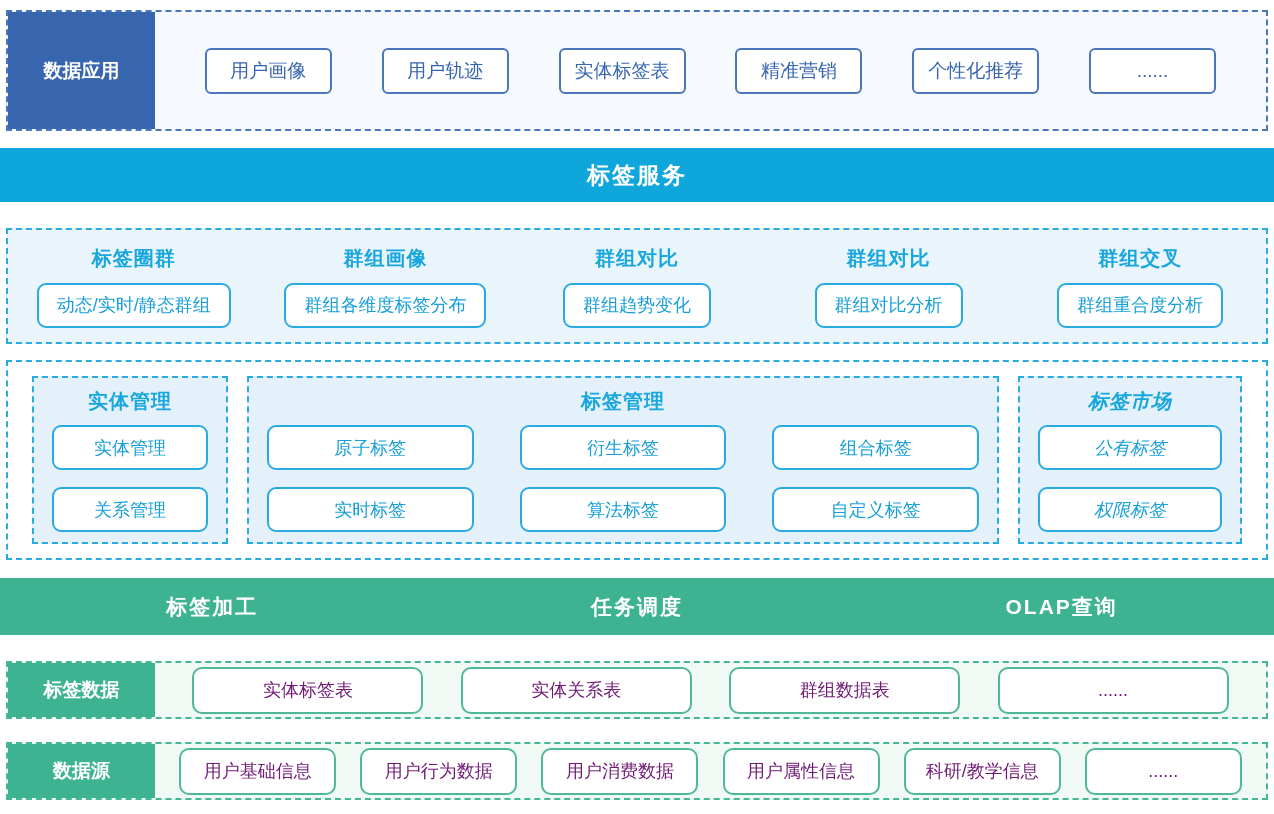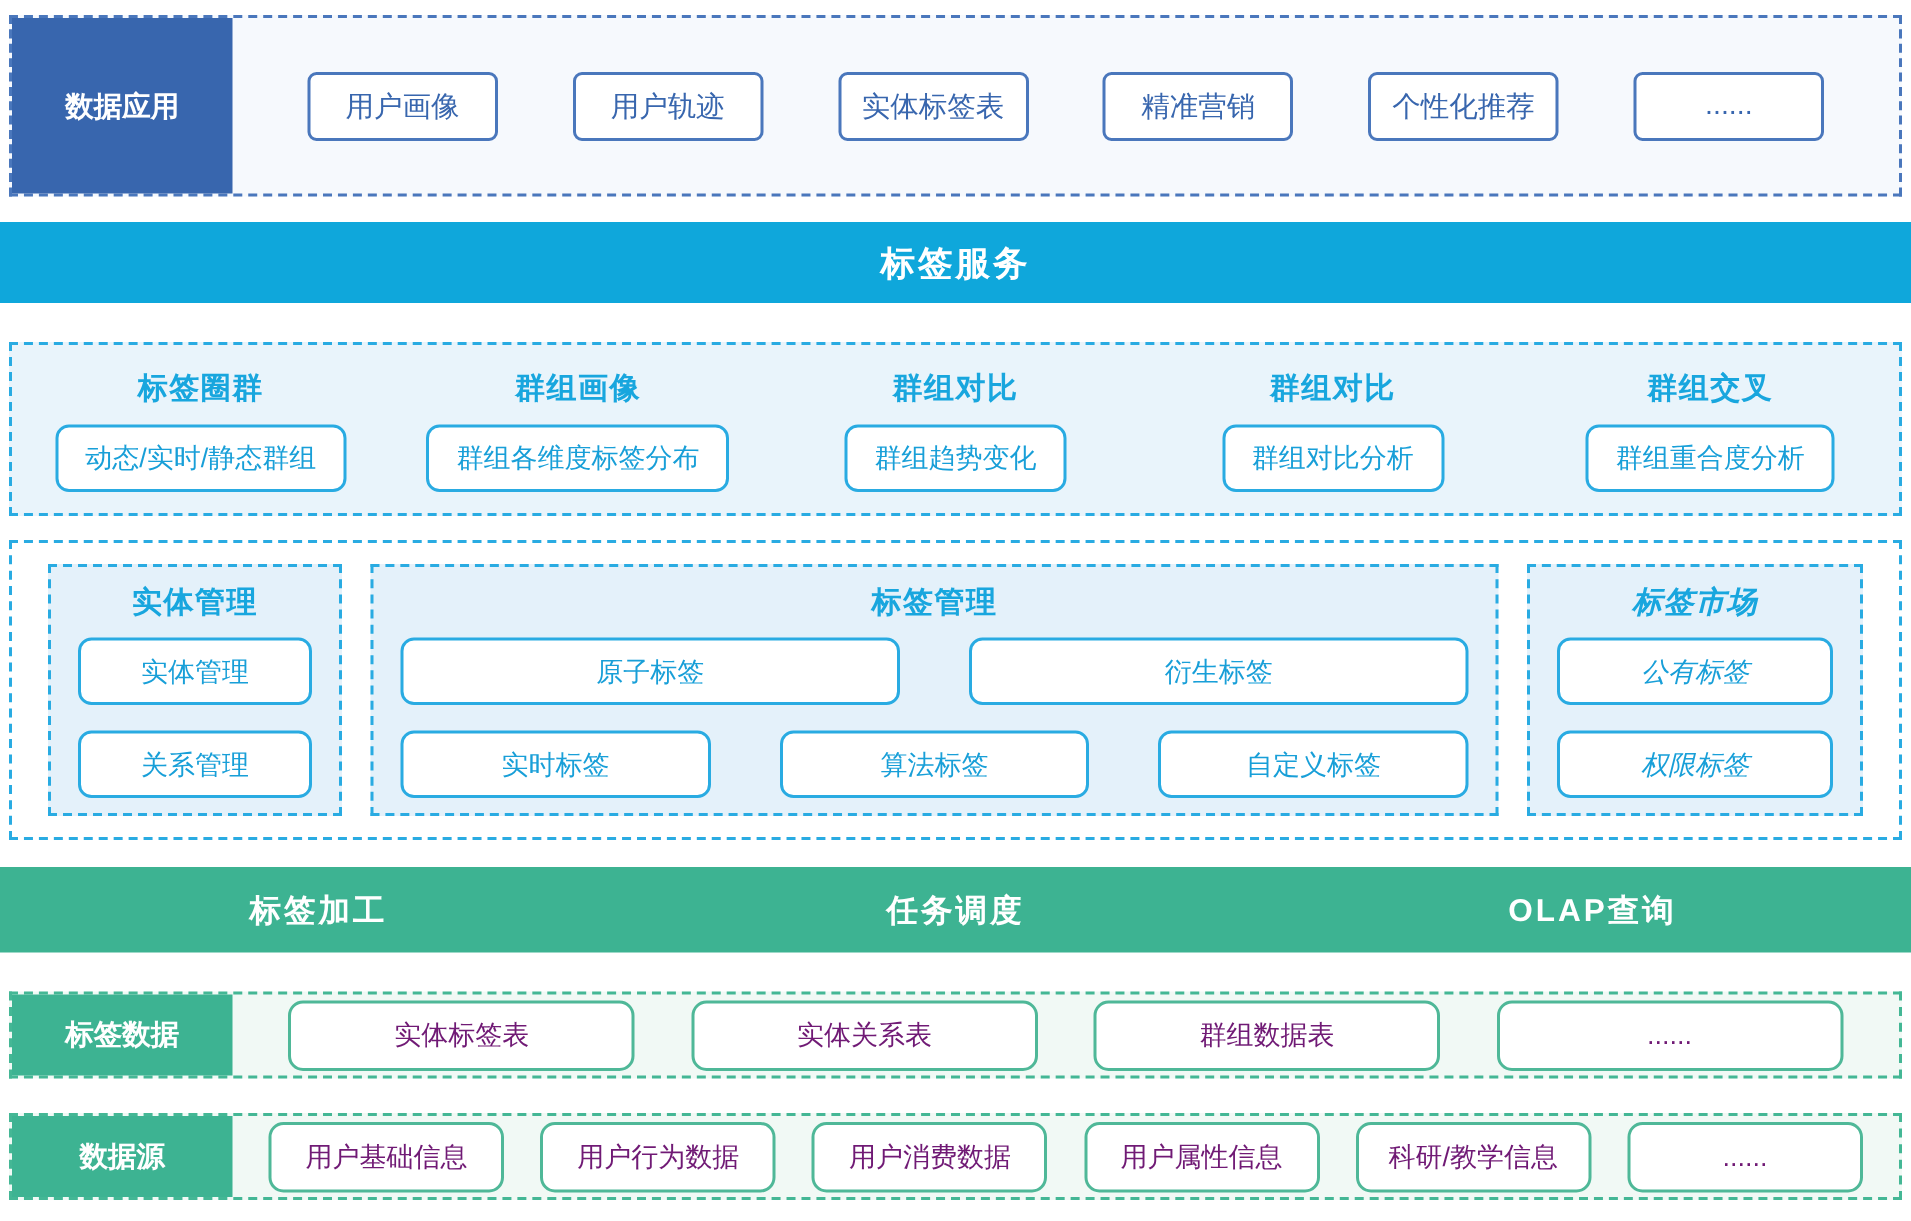--- a/index.html
+++ b/index.html
@@ -210,20 +210,21 @@
     </div>
     <div class="mgmt-grid-row">
       <div class="cyan-pill">关系管理</div>
     </div>
   </div>
   <div class="mgmt-section mgmt-tags">
     <div class="cyan-heading">标签管理</div>
     <div class="mgmt-grid-row">
       <div class="cyan-pill">原子标签</div>
       <div class="cyan-pill">衍生标签</div>
+      <div class="cyan-pill">组合标签</div>
     </div>
     <div class="mgmt-grid-row">
       <div class="cyan-pill">实时标签</div>
       <div class="cyan-pill">算法标签</div>
       <div class="cyan-pill">自定义标签</div>
     </div>
   </div>
   <div class="mgmt-section mgmt-market">
     <div class="cyan-heading">标签市场</div>
     <div class="mgmt-grid-row">

